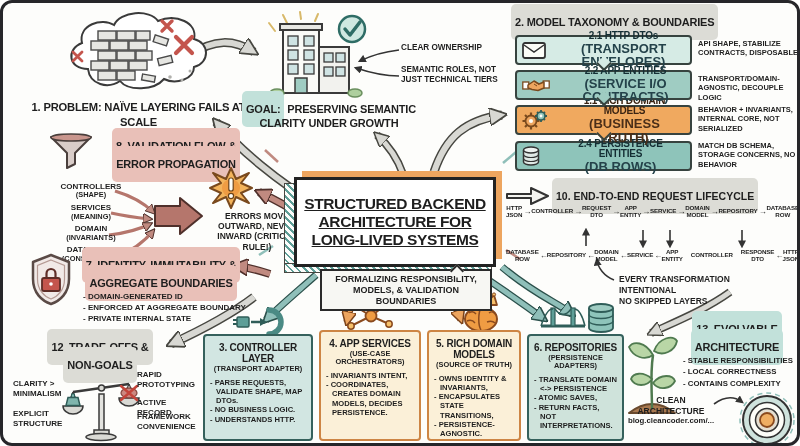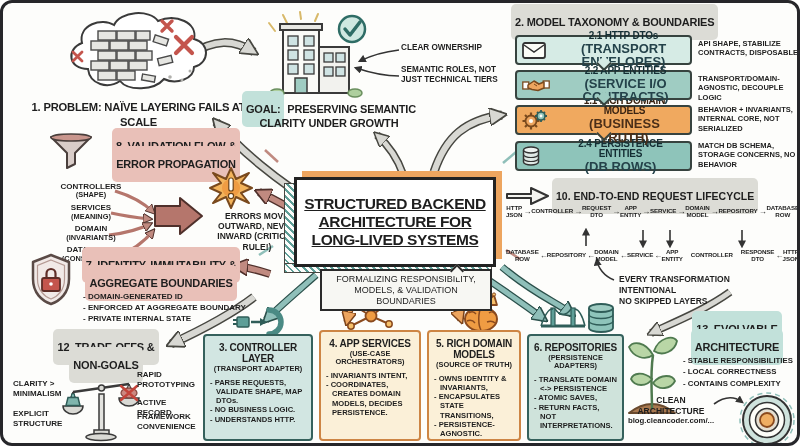--- a/index.html
+++ b/index.html
@@ -35,21 +35,21 @@
   .card-title{font-size:10px;font-weight:bold;text-align:center;line-height:1.12;letter-spacing:-.2px;}
   .card-sub{font-size:7.4px;font-weight:bold;text-align:center;line-height:1.12;margin-top:1px;}
   .card-bullets{margin-top:4px;font-size:7.6px;font-weight:bold;line-height:1.22;}
   .cb{padding-left:6px;text-indent:-6px;}
   
   .cbox{position:absolute;left:291px;top:174px;width:196px;height:84px;background:#fff;border:3px solid #222;
     box-shadow:7px -7px 0 -1px #eda55f;display:flex;align-items:center;justify-content:flex-end;z-index:3;text-decoration:underline;}
   .cbox-t{font-size:15.5px;font-weight:bold;line-height:1.16;letter-spacing:-.4px;text-align:center;}
   .hatch{position:absolute;background:repeating-linear-gradient(45deg,#5e9e97 0 2px,#fdfdfb 2px 5px);border:1.5px solid #474741;z-index:2;}
   .bubble{position:absolute;left:317px;top:266px;width:160px;background:#f7f7f3;border:2px solid #2a2a2a;
-    padding:3px 4px;font-size:9px;font-weight:normal;text-align:center;line-height:1.2;z-index:3;}
+    padding:3px 4px;font-size:9px;font-weight:bold;text-align:center;line-height:1.2;z-index:3;}
   .bubble:before{content:"";position:absolute;top:-5px;right:28px;width:8px;height:8px;background:#f7f7f3;
     border-left:2px solid #2a2a2a;border-top:2px solid #2a2a2a;transform:rotate(45deg);}
   
   .flow-row{position:absolute;display:flex;align-items:center;z-index:2;}
   .fi{font-size:6.2px;font-weight:bold;text-align:center;line-height:1.05;width:-moz-min-content;width:min-content;letter-spacing:-.1px;}
   .fs{font-size:8px;font-weight:bold;padding:0 1px;min-width:6px;text-align:center;color:#222;}
   .z2{z-index:2;}
 </style>
 </head>
 <body>
@@ -314,21 +314,21 @@
       <circle cx="22" cy="31" r="1.8" fill="#fff"></circle>
     </svg>
   </div>
   <div class="abs ctr z2" style="left:74px;top:252px;width:168px"><span class="hl hl-pink sec-title">7. IDENTITY, IMMUTABILITY &amp; AGGREGATE BOUNDARIES</span></div>
   <div class="abs z2" style="left:80px;top:289px;width:175px;font-size:8px;font-weight:bold;line-height:1.35">
     <div>- DOMAIN-GENERATED ID</div>
     <div>- ENFORCED AT AGGREGATE BOUNDARY</div>
     <div>- PRIVATE INTERNAL STATE</div>
   </div>
 
-  <div class="abs ctr z2" style="left:48px;top:334px;width:110px"><span class="hl hl-gray sec-title">12. TRADE-OFFS &amp; NON-GOALS</span></div>
+  <div class="abs ctr z2" style="left:42px;top:334px;width:110px"><span class="hl hl-gray sec-title">12. TRADE-OFFS &amp; NON-GOALS</span></div>
   <div class="abs z2" style="left:58px;top:367px">
     <svg width="82" height="74" viewBox="0 0 82 74">
       <rect x="38" y="24" width="5" height="40" fill="#e3e3df" stroke="#3a3a3a" stroke-width="1.5"></rect>
       <rect x="33" y="60" width="15" height="5" fill="#d9d9d4" stroke="#3a3a3a" stroke-width="1.5"></rect>
       <ellipse cx="40" cy="67" rx="15" ry="3.5" fill="#d9d9d4" stroke="#3a3a3a" stroke-width="1.5"></ellipse>
       <line x1="12" y1="22" x2="68" y2="14" stroke="#3a3a3a" stroke-width="2.5"></line>
       <circle cx="40.5" cy="18" r="3" fill="#d9d9d4" stroke="#3a3a3a" stroke-width="1.5"></circle>
       <path d="M12,22 L6,36 M12,22 L18,36" stroke="#3a3a3a" stroke-width="1.2"></path>
       <path d="M2,36 A10,8 0 0 0 22,36 Z" fill="#d9d9d4" stroke="#3a3a3a" stroke-width="1.5"></path>
       <rect x="10.5" y="24" width="3" height="3.5" fill="#7fb5ad" stroke="#2f5d58" stroke-width="1"></rect>

